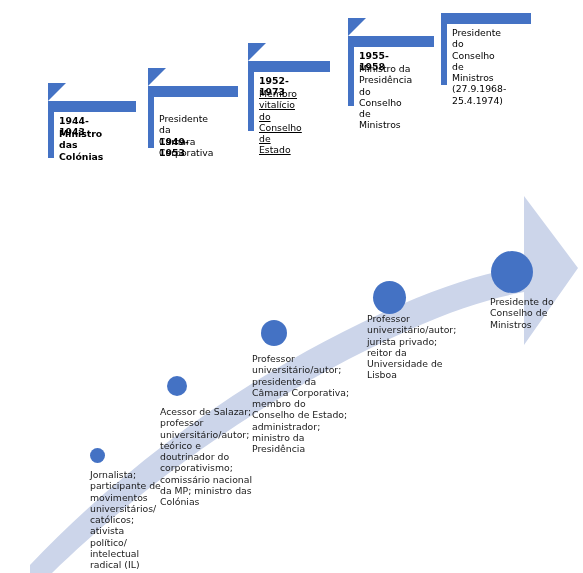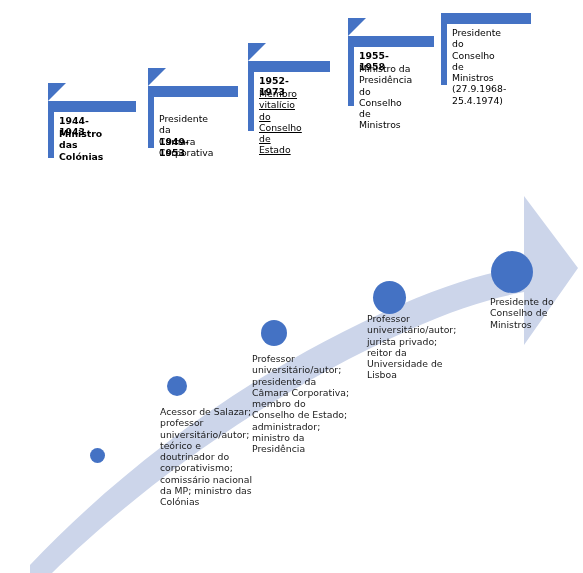--- a/index.html
+++ b/index.html
@@ -122,20 +122,29 @@
              C 262 396, 135 492, 52 573
              L 30 573 Z" fill="#ccd5ea" stroke="none"></path>
   </svg>
 
   <div class="dot" style="left:90px;top:448px;width:15px;height:15px;"></div>
   <div class="dot" style="left:167px;top:376px;width:20px;height:20px;"></div>
   <div class="dot" style="left:261px;top:320px;width:26px;height:26px;"></div>
   <div class="dot" style="left:373px;top:281px;width:33px;height:33px;"></div>
   <div class="dot" style="left:491px;top:251px;width:42px;height:42px;"></div>
 
+  <div class="dlabel" style="left:90px;top:469px;width:72px;">Jornalista;
+participante de
+movimentos
+universitários/
+católicos;
+ativista
+político/
+intelectual
+radical (IL)</div>
   <div class="dlabel" style="left:160px;top:406px;width:108px;">Acessor de Salazar;
 professor
 universitário/autor;
 teórico e
 doutrinador do
 corporativismo;
 comissário nacional
 da MP; ministro das
 Colónias</div>
   <div class="dlabel" style="left:252px;top:353px;width:106px;">Professor

